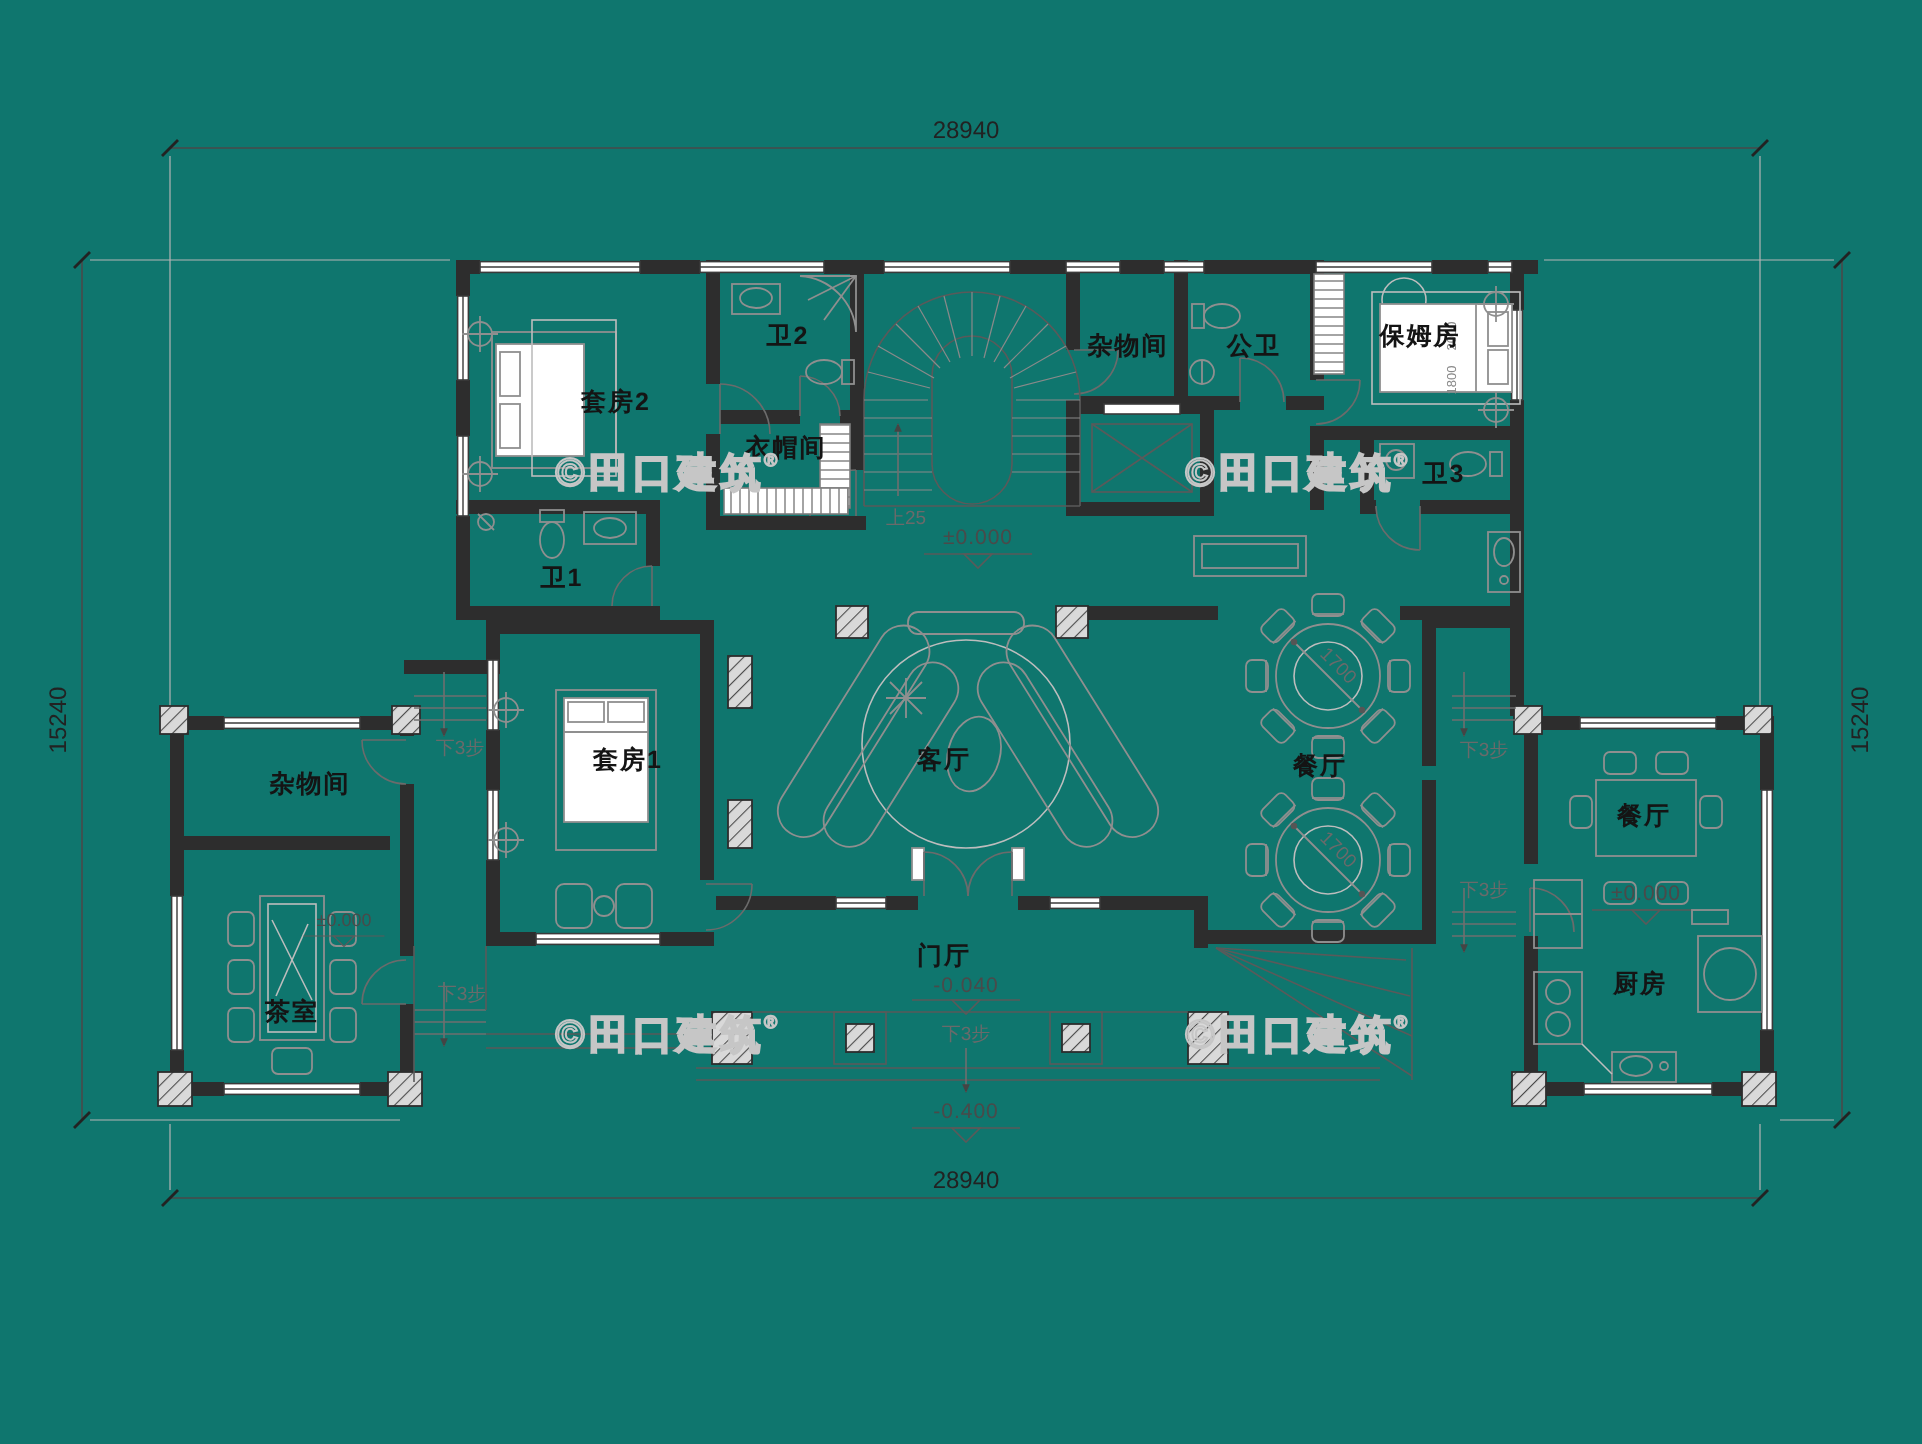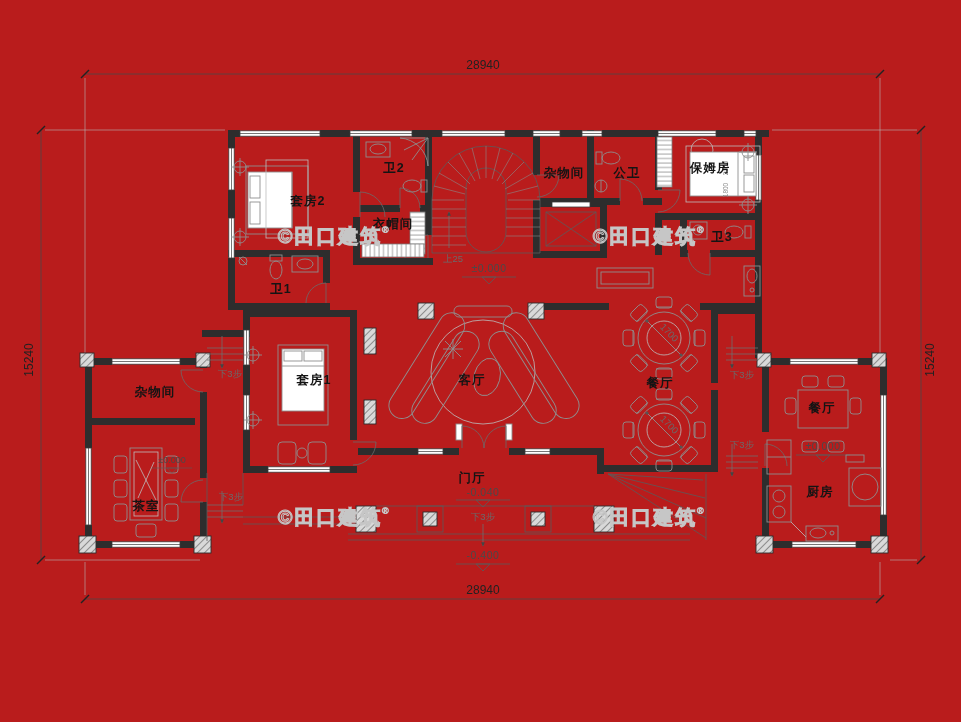--- a/index.html
+++ b/index.html
@@ -1,16 +1,16 @@
 <!DOCTYPE html>
 <html><head>
 <meta charset="utf-8">
 <style>
   html,body{margin:0;padding:0;background:#ffffff;}
-  .page{width:961px;height:722px;position:relative;background:#b91c1c;overflow:hidden;}
+  .page{width:961px;height:722px;position:relative;background:#0f766e;overflow:hidden;}
   svg{display:block;}
   text{font-family:"Liberation Sans","DejaVu Sans",sans-serif;}
   .wall{fill:#2d2d2d;stroke:none;}
   .pier{fill:url(#h45);stroke:#2d2d2d;stroke-width:0.9;}
   .win{fill:#ffffff;stroke:#3a3a3a;stroke-width:0.8;}
   .winl{stroke:#3a3a3a;stroke-width:0.7;}
   .t{stroke:#5a5a5a;stroke-width:0.8;fill:none;}
   .tt{stroke:#8a8a8a;stroke-width:0.6;fill:none;}
   .f{fill:#ffffff;stroke:#8f8f8f;stroke-width:0.9;}
   .fn{fill:none;stroke:#8f8f8f;stroke-width:0.9;}

